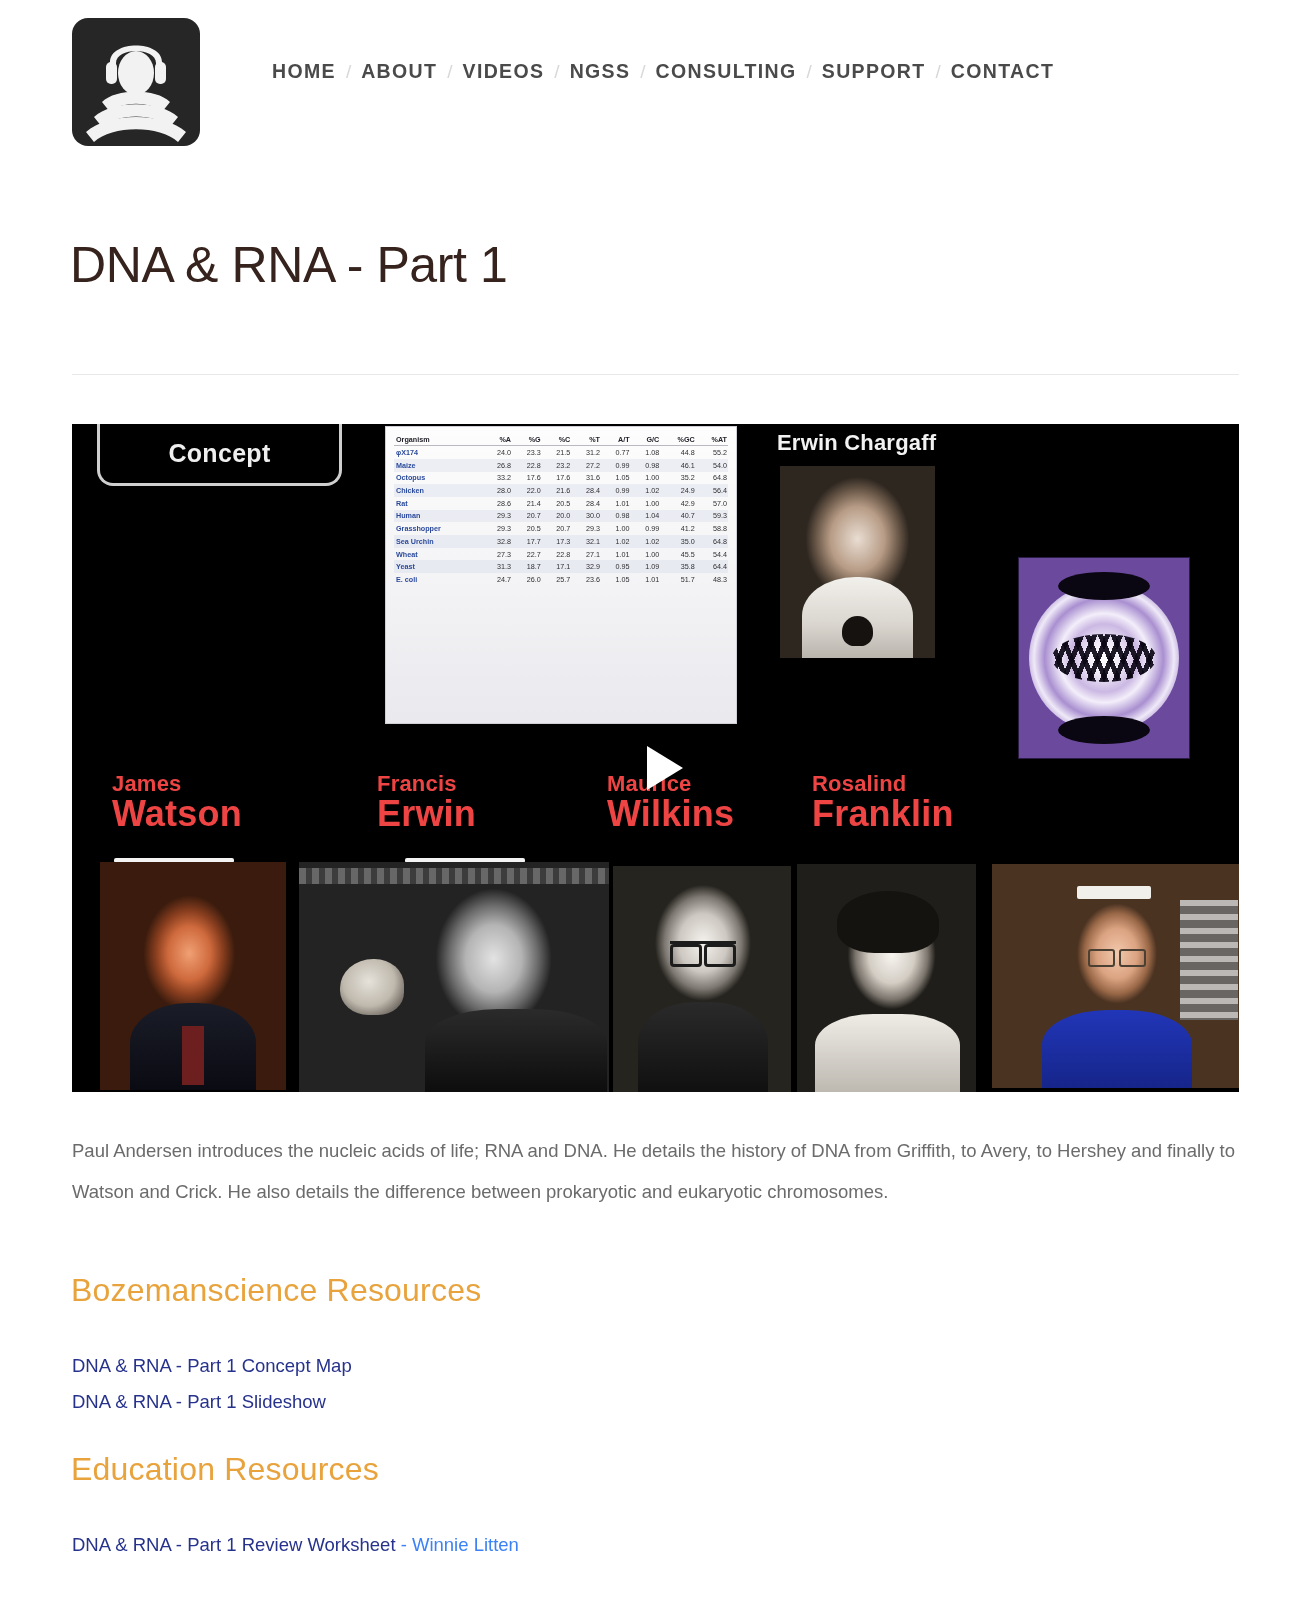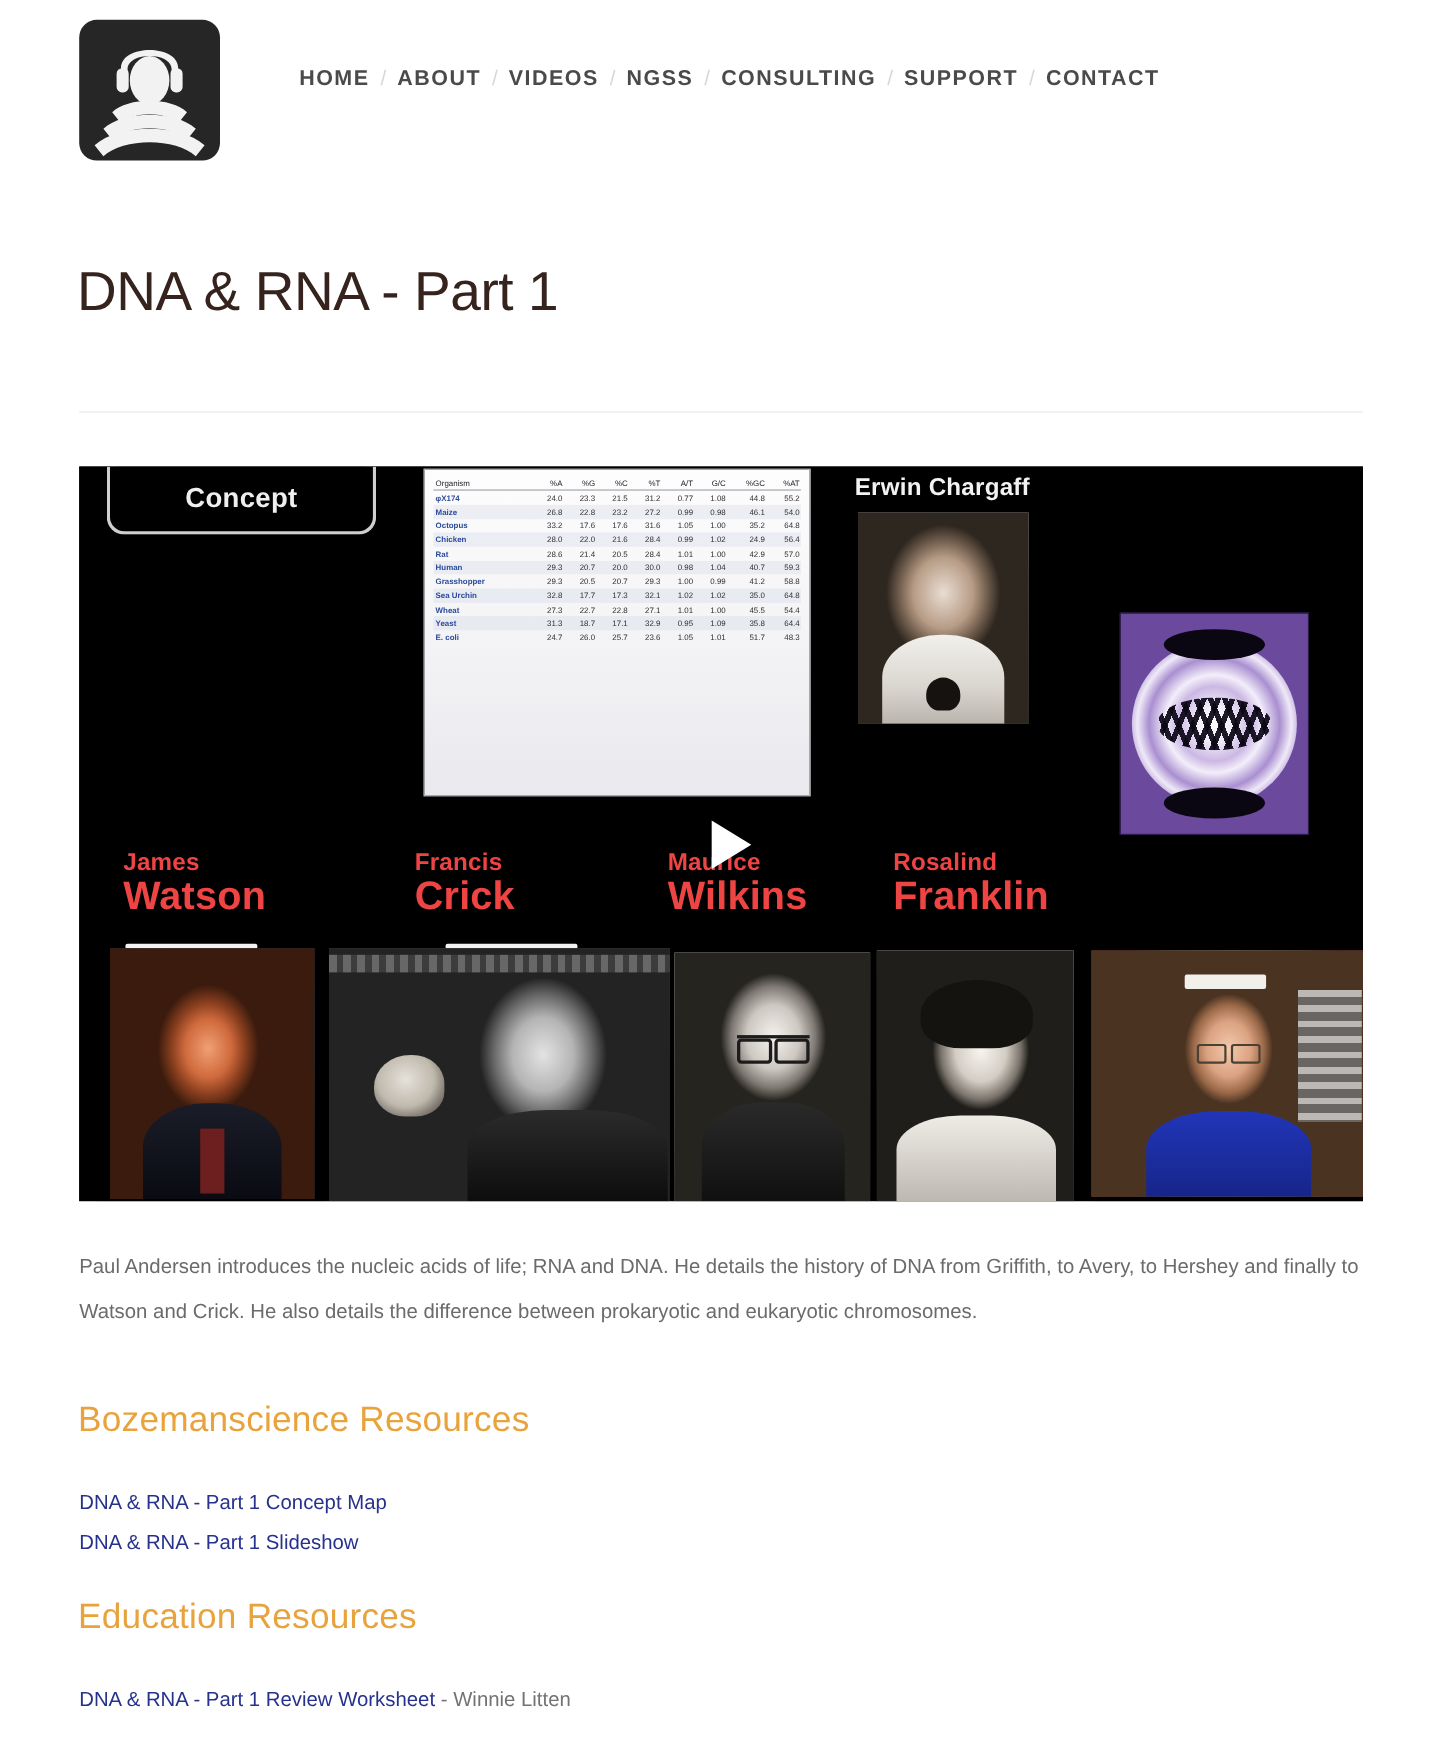--- a/index.html
+++ b/index.html
@@ -158,21 +158,21 @@
   .ct-table {
     width: 100%;
     border-collapse: collapse;
     font-family: "Liberation Sans", sans-serif;
     font-size: 7.2px;
     color: #2f2f33;
     filter: blur(0.45px);
   }
   .ct-table th {
     font-size: 7.2px;
-    font-weight: 400;
+    font-weight: 700;
     text-align: right;
     padding: 1.6px 1px;
     color: #22222a;
     border-bottom: 1px solid #b9b9c2;
     white-space: nowrap;
   }
   .ct-table th:first-child { text-align: left; padding-left: 2px; }
   .ct-table td {
     padding: 1.85px 1px;
     text-align: right;
@@ -544,21 +544,21 @@
     line-height: 36px;
     color: #7a7a7a;
     font-family: "Liberation Sans", sans-serif;
     white-space: nowrap;
   }
   .res-link {
     color: #26328c;
     text-decoration: none;
     font-size: 18.5px;
   }
-  .res-author { color: #737373; }
+  .res-author { color: #3b82f6; }
 </style>
 </head>
 <body>
 
 <div class="page">
 
   <header class="site-header">
 
     <a class="logo-link" href="#">
       <div class="logo-box">
@@ -758,21 +758,21 @@
         <div class="photo51-cap-bot"></div>
       </div>
 
       <div class="names-row">
         <div class="sci-name n0">
           <span class="sci-first">James</span>
           <span class="sci-last">Watson</span>
         </div>
         <div class="sci-name n1">
           <span class="sci-first">Francis</span>
-          <span class="sci-last">Crick</span>
+          <span class="sci-last">Erwin</span>
         </div>
         <div class="sci-name n3">
           <span class="sci-first">Rosalind</span>
           <span class="sci-last">Franklin</span>
         </div>
         <div class="sci-name n2">
           <span class="sci-first">Maurice</span>
           <span class="sci-last">Wilkins</span>
         </div>
       </div>

